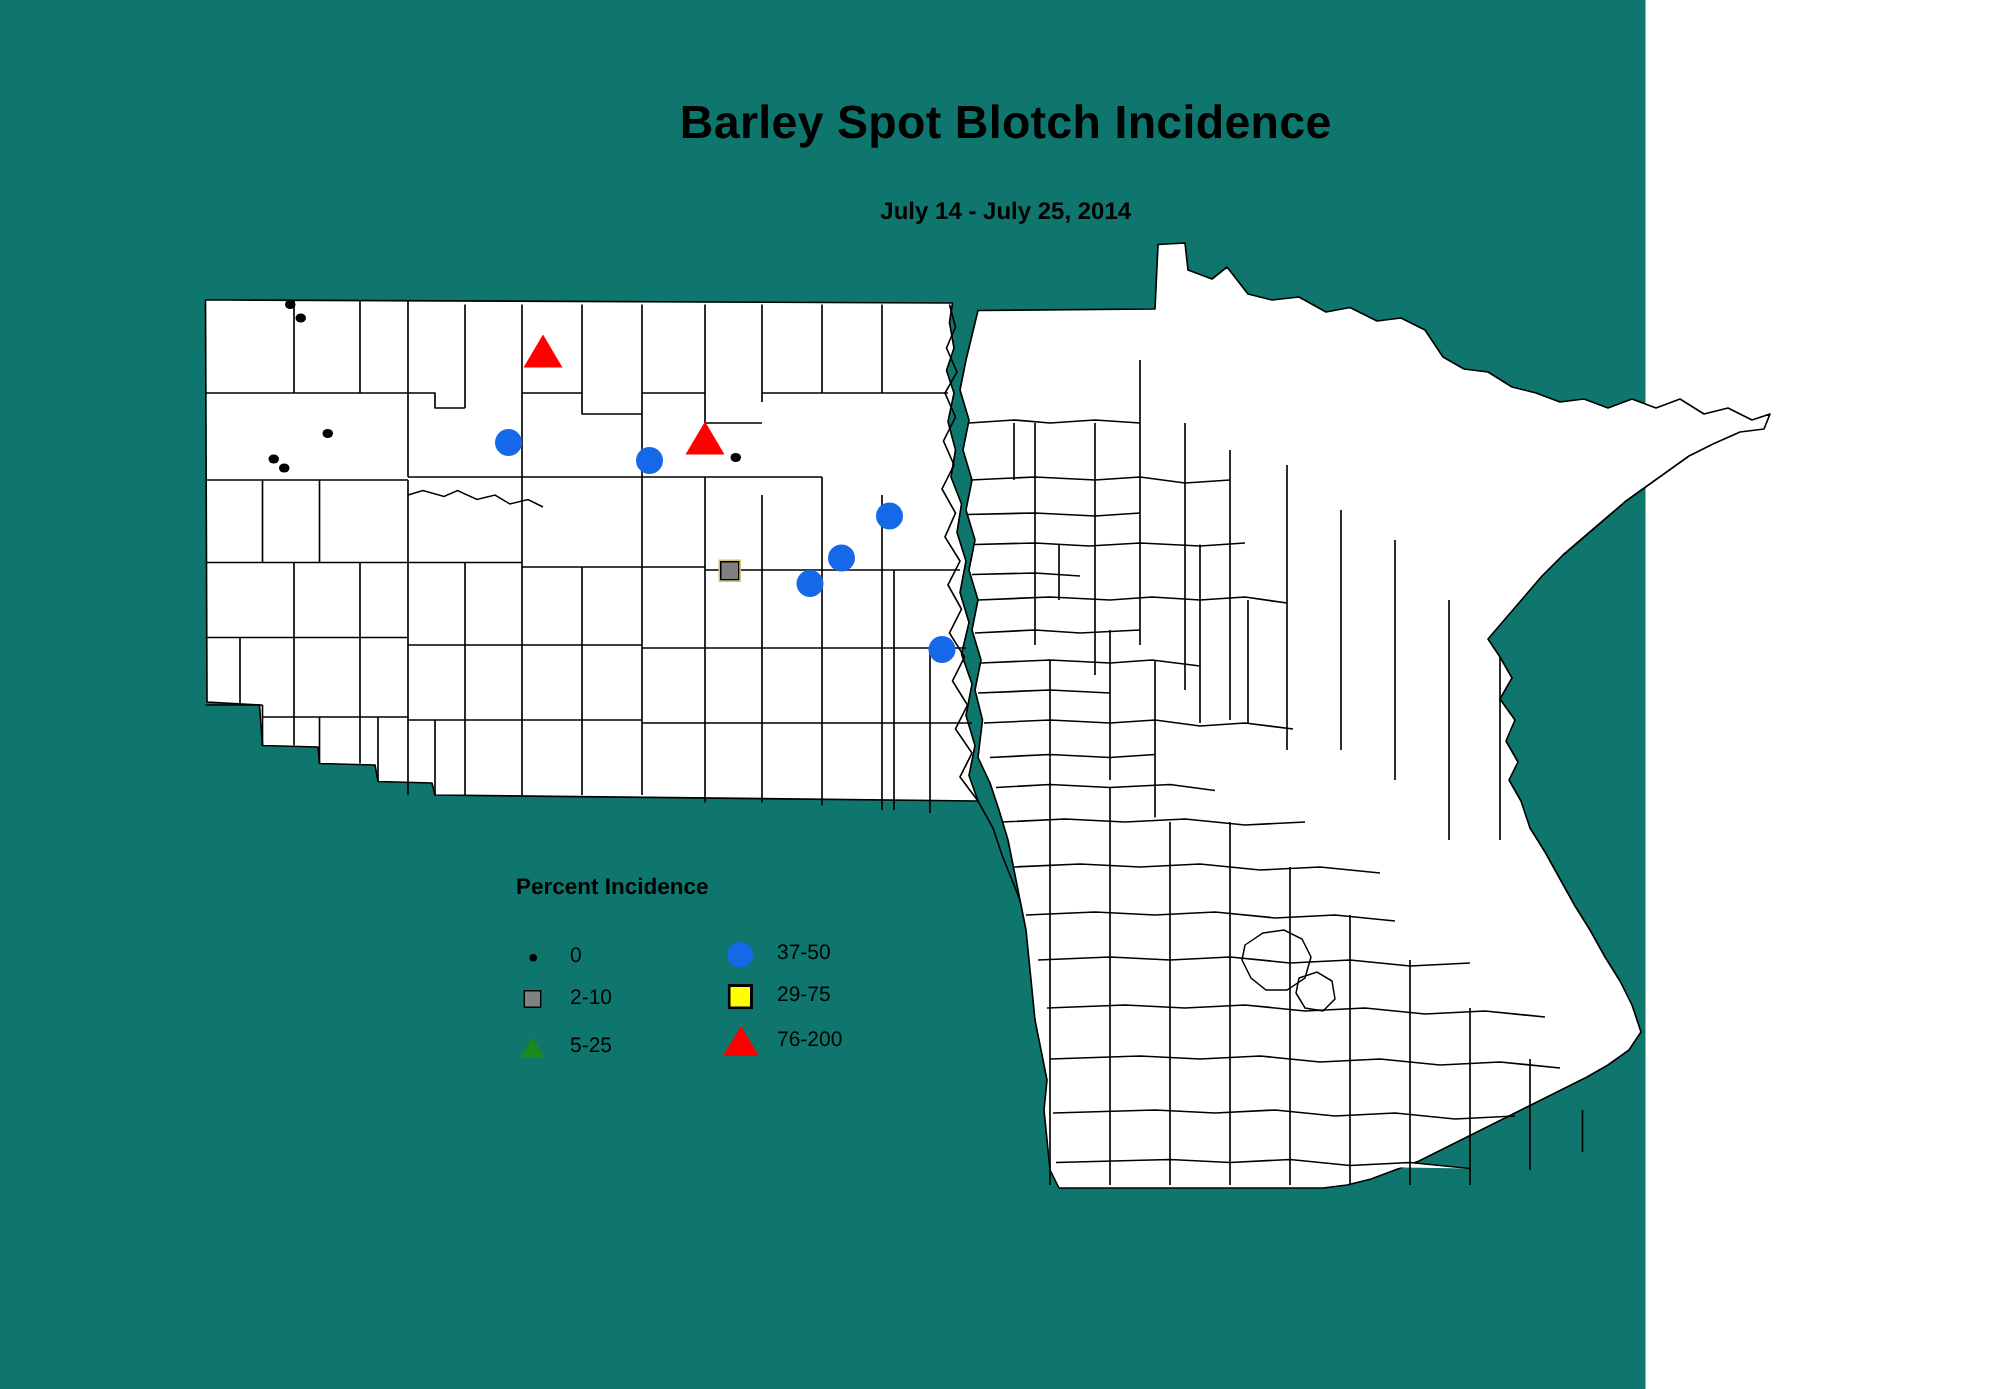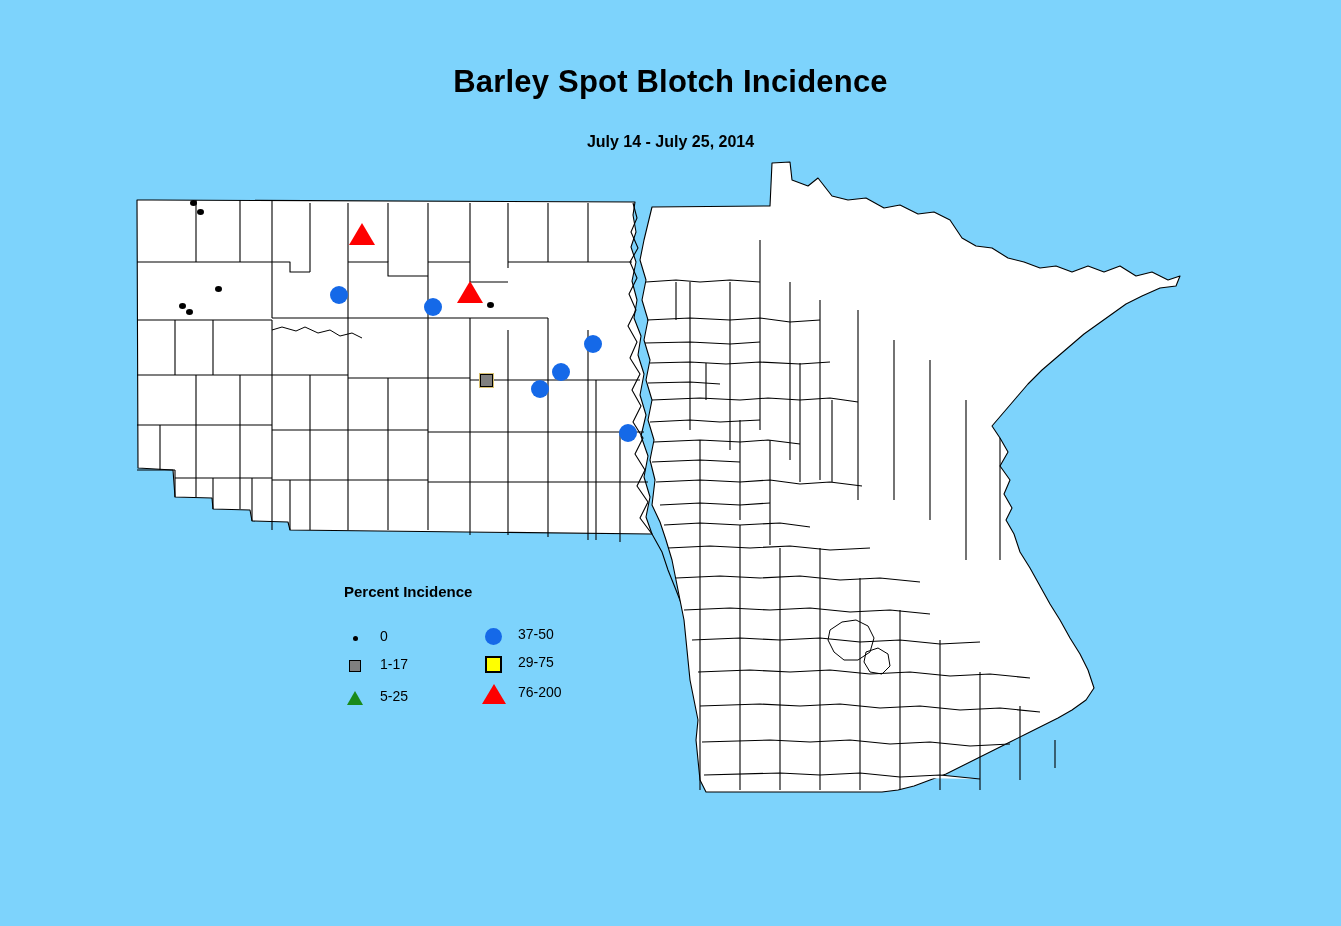--- a/index.html
+++ b/index.html
@@ -10,23 +10,23 @@
   body {
     width: 1341px;
     height: 926px;
     font-family: "Liberation Sans", sans-serif;
     color: #000000;
     position: relative;
     overflow: hidden;
   }
   #page {
     position: relative;
-    width: 1341px;
+    width: 1097px;
     height: 926px;
-    background: #7dd3fc;
+    background: #0f766e;
   }
   .title {
     position: absolute;
     left: 0;
     top: 64px;
     width: 1341px;
     text-align: center;
     font-size: 31px;
     font-weight: bold;
     letter-spacing: 0.2px;
@@ -339,21 +339,21 @@
       <span class="sym">
           <span class="sym-dot"></span>
         </span>
       <span class="legend-label">0</span>
     </div>
 
     <div class="legend-row" style="left:14px; top:72px;">
       <span class="sym">
           <span class="sym-square"></span>
         </span>
-      <span class="legend-label">1-17</span>
+      <span class="legend-label">2-10</span>
     </div>
 
     <div class="legend-row" style="left:14px; top:104px;">
       <span class="sym">
           <span class="sym-tri"></span>
         </span>
       <span class="legend-label">5-25</span>
     </div>
 
     <div class="legend-row" style="left:152px; top:42px;">

